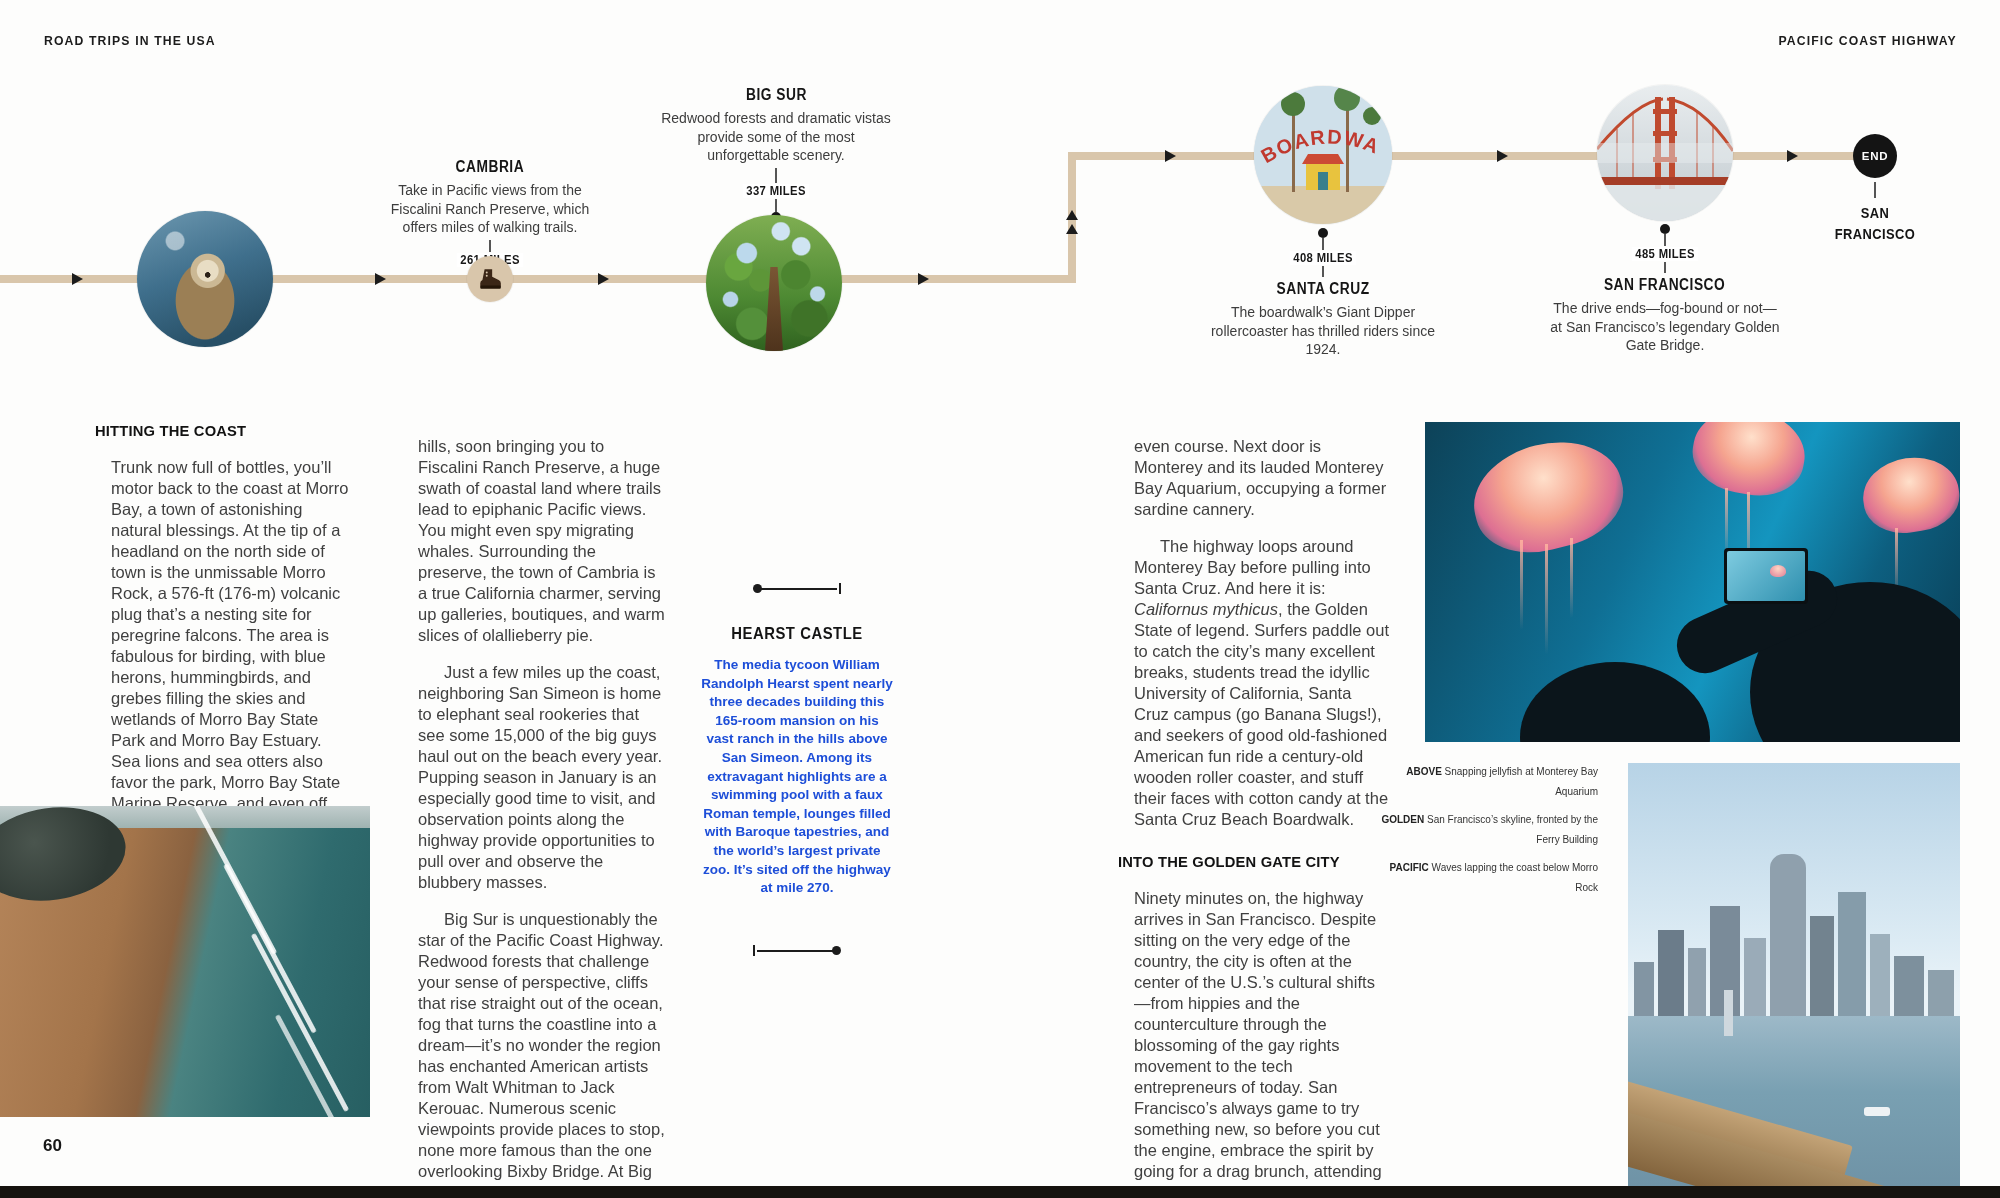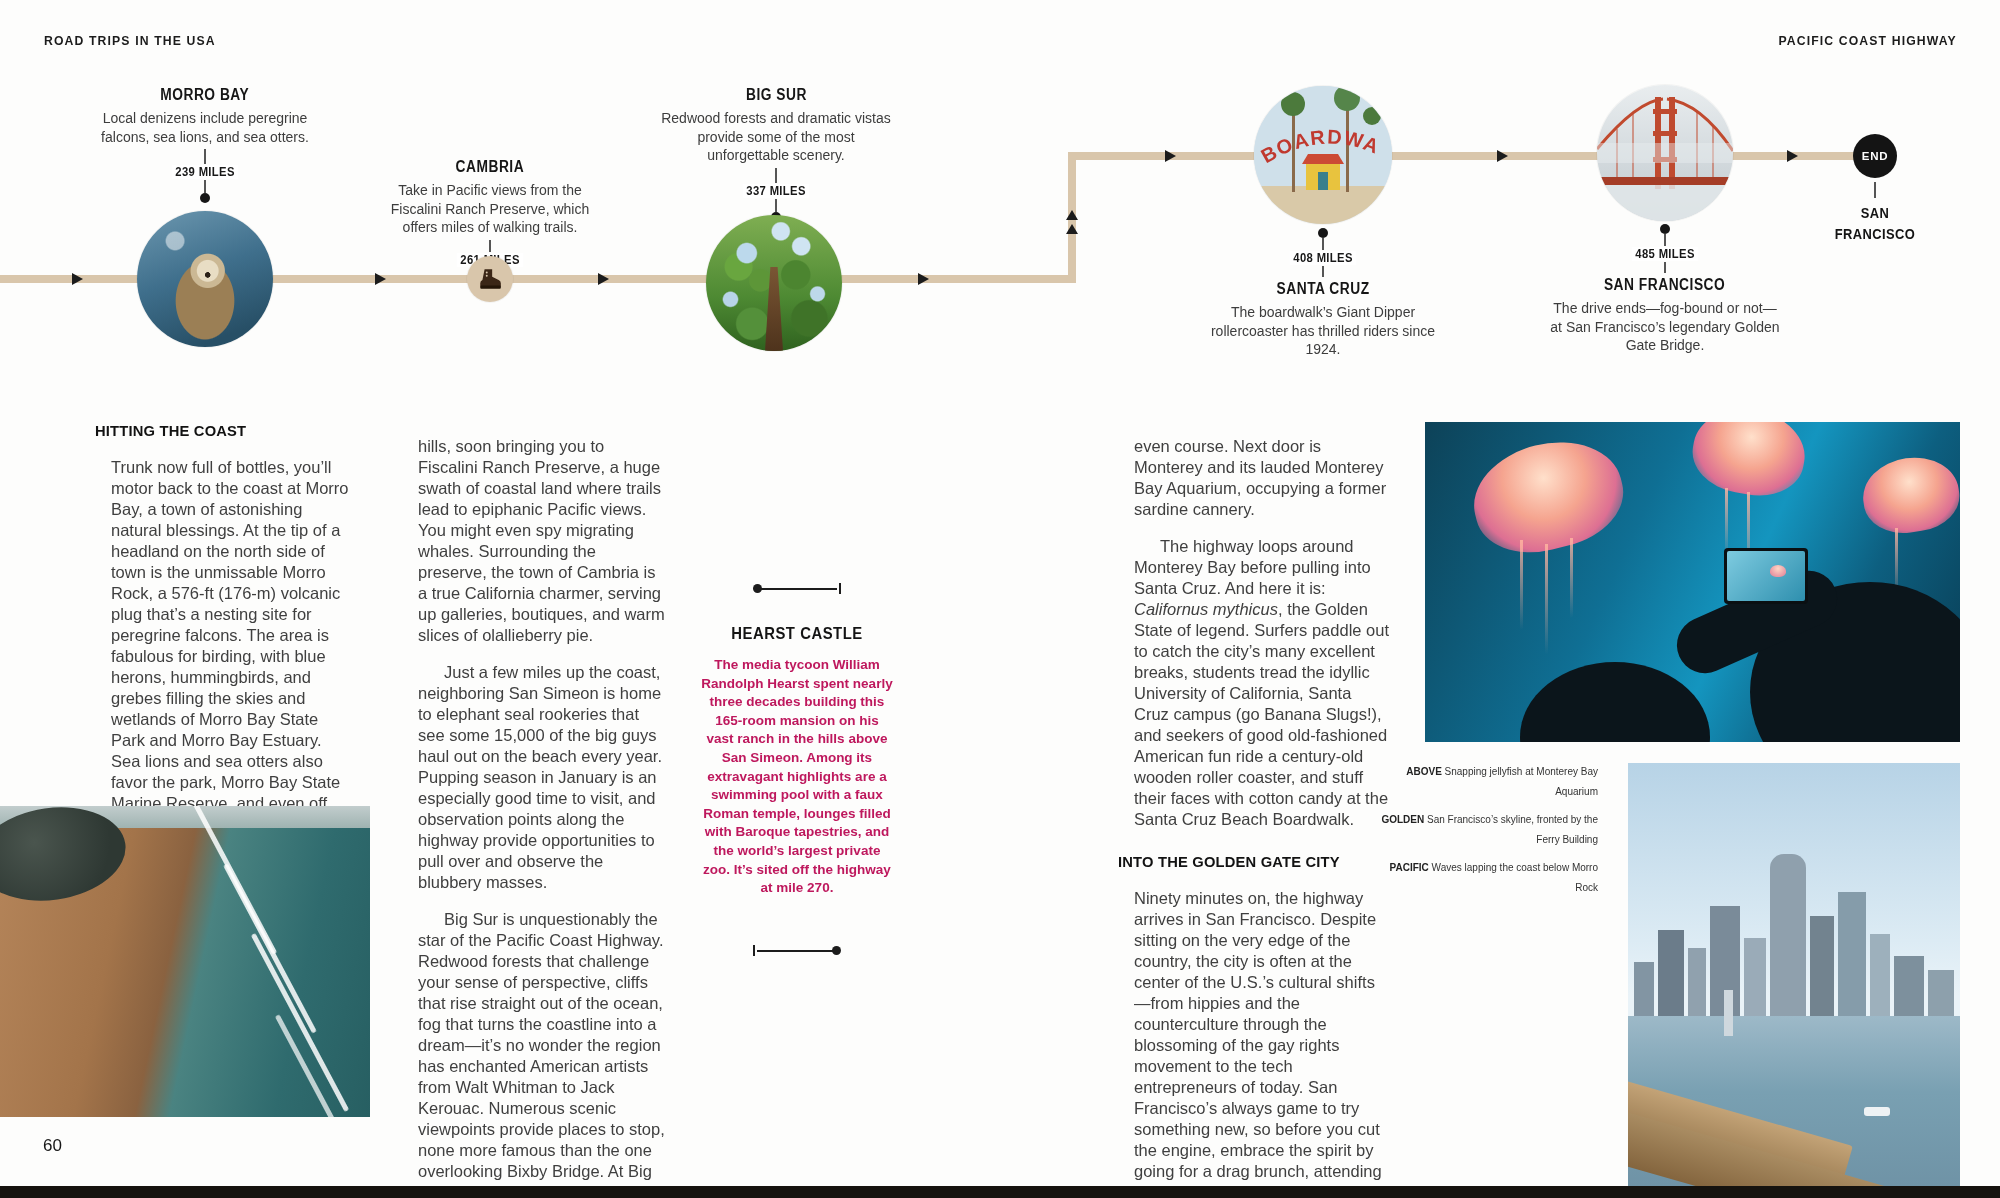--- a/index.html
+++ b/index.html
@@ -34,30 +34,30 @@
   .col{position:absolute;font-size:16.5px;line-height:21px;color:#3f3f3f;}
   .col h3{font-size:15.5px;font-weight:900;color:#121212;margin:0 0 5px 0;letter-spacing:.2px;
           transform:scaleX(.95);transform-origin:left center;white-space:nowrap;}
   .col h3.mid{margin-top:21px;}
   .col p{margin:16px;}
   .col p.ind{text-indent:26px;}
   .ital{font-style:italic;}
   
   .sb-title{font-size:16.5px;font-weight:900;letter-spacing:.6px;color:#141414;text-align:center;
             transform:scaleX(.9);}
-  .sb-body{font-size:13.5px;font-weight:bold;line-height:18.6px;color:#be185d;text-align:center;}
+  .sb-body{font-size:13.5px;font-weight:bold;line-height:18.6px;color:#1d4ed8;text-align:center;}
   .orn{position:absolute;width:88px;height:10px;}
   .orn .bar{position:absolute;left:4px;right:4px;top:4px;height:1.6px;background:#1c1c1c;}
   .orn .odot{position:absolute;top:0;width:9px;height:9px;border-radius:50%;background:#1c1c1c;}
   .orn .otick{position:absolute;top:-1px;width:1.6px;height:11px;background:#1c1c1c;}
   
   .photocaps{position:absolute;text-align:right;font-size:10px;line-height:19.5px;color:#333;}
   .photocaps .grp{margin-bottom:9px;}
   .photocaps .kw{font-weight:bold;color:#222;}
-  .pagenum{position:absolute;font-size:17px;font-weight:400;color:#161616;}
+  .pagenum{position:absolute;font-size:17px;font-weight:700;color:#161616;}
   .strip{position:absolute;background:#16130f;}
   
   .photo{position:absolute;overflow:hidden;}
   .jellybase{position:absolute;inset:0;background:linear-gradient(115deg,#0d4258 0%,#0f6f94 38%,#1495bf 58%,#0d5f80 76%,#093a50 100%);}
   .jelly{position:absolute;border-radius:52% 52% 46% 46%;
          background:radial-gradient(circle at 50% 32%,#ffe0cb 0%,#f5a48f 40%,#dd6f93 70%,rgba(221,111,147,0) 92%);}
   .tent{position:absolute;width:2.5px;background:linear-gradient(rgba(255,180,160,.85),rgba(255,180,160,0));}
   .sil{position:absolute;background:#0b151b;}
   .phone{position:absolute;background:#0a0f12;border-radius:4px;padding:3px;}
   .phone .scr{width:100%;height:100%;background:linear-gradient(135deg,#7ecbe0,#2e8fae);border-radius:2px;position:relative;}
@@ -91,28 +91,20 @@
   <div class="abs tl-arrow-r" style="left:72px;top:273px;"></div>
   <div class="abs tl-arrow-r" style="left:375px;top:273px;"></div>
   <div class="abs tl-arrow-r" style="left:598px;top:273px;"></div>
   <div class="abs tl-arrow-r" style="left:918px;top:273px;"></div>
   <div class="abs tl-arrow-u" style="left:1066px;top:210px;"></div>
   <div class="abs tl-arrow-u" style="left:1066px;top:224px;"></div>
   <div class="abs tl-arrow-r" style="left:1165px;top:150px;"></div>
   <div class="abs tl-arrow-r" style="left:1497px;top:150px;"></div>
   <div class="abs tl-arrow-r" style="left:1787px;top:150px;"></div>
 
-  <div class="stop" style="left:85px;top:86px;">
-    <div class="stop-name">MORRO BAY</div>
-    <div class="stop-cap">Local denizens include peregrine falcons, sea lions, and sea otters.</div>
-    <div class="tick" style="height:15px;margin-top:3px;"></div>
-    <div class="miles">239 MILES</div>
-    <div class="tick" style="height:13px;"></div>
-    <div class="dot"></div>
-  </div>
   <div class="circle" style="left:137px;top:211px;width:136px;height:136px;
        background:
         radial-gradient(circle at 52% 47%, #2b2118 0 2.5%, transparent 3%),
         radial-gradient(circle at 52% 44%, #e8ddc4 0 10%, #cbb894 11% 16%, transparent 17%),
         radial-gradient(ellipse at 50% 66%, #9b7f55 0 30%, transparent 31%),
         radial-gradient(circle at 28% 22%, rgba(255,255,255,.5) 0 6%, transparent 7%),
         linear-gradient(160deg,#6d98b0,#3f6f8c 45%,#274f66 85%);"></div>
 
   <div class="stop" style="left:370px;top:158px;">
     <div class="stop-name">CAMBRIA</div>

